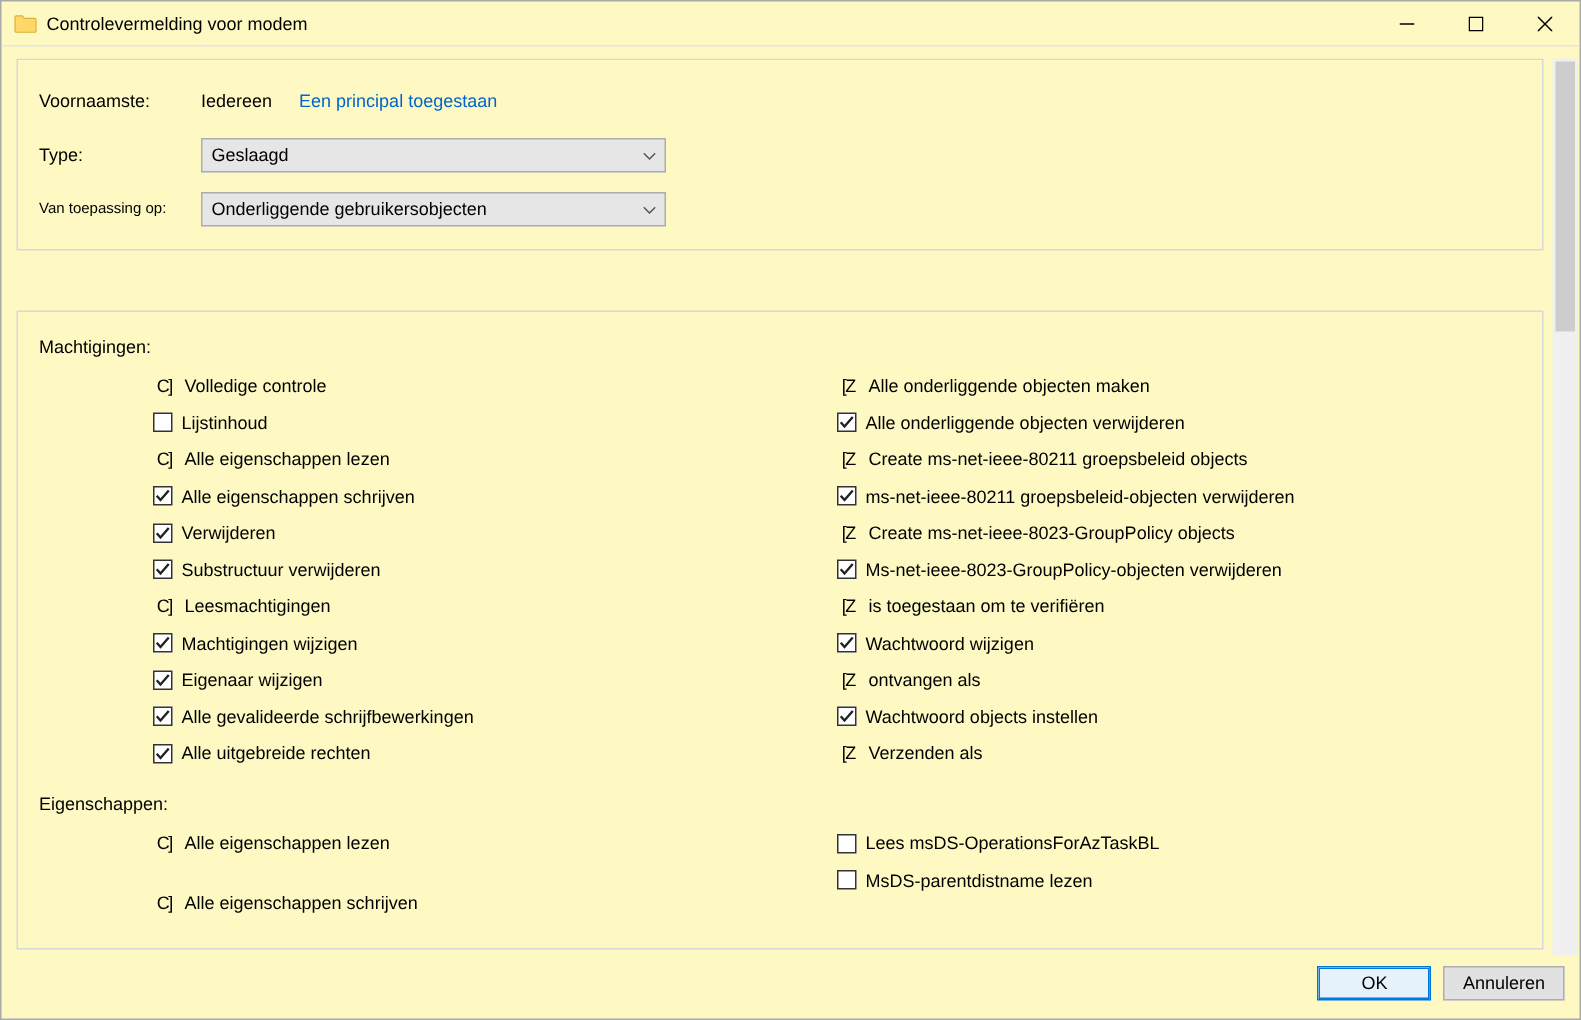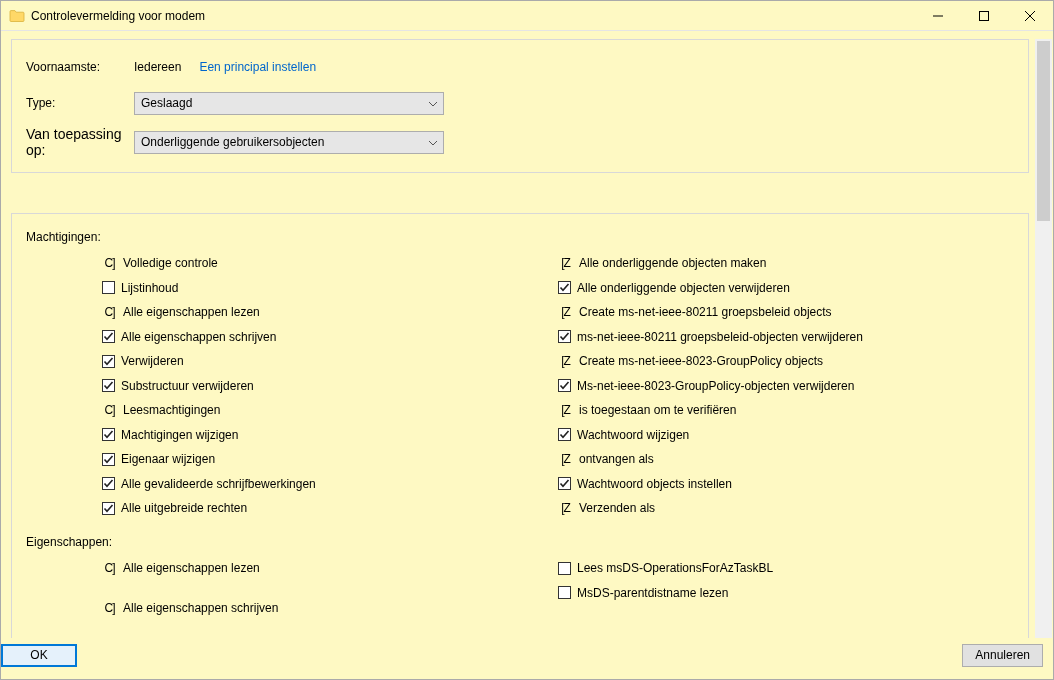--- a/index.html
+++ b/index.html
@@ -96,21 +96,21 @@
     display:flex;
     align-items:center;
     min-height:26px;
     margin-bottom:10px;
   }
   .row:last-child{margin-bottom:0;}
   .lbl{
     width:108px;
     flex:0 0 auto;
   }
-  .lbl.small{font-size:14px;}
+  .lbl.small{font-size:10px;}
   .value-inline{margin-right:18px;text-align:center;}
   .link{
     color:var(--link);
     cursor:pointer;
   }
   .combo{
     width:310px;
     height:23px;
     background:var(--combo-bg);
     border:1px solid var(--combo-border);
@@ -173,21 +173,21 @@
     text-align:left;
     width:15px;
     letter-spacing:-1px;
   }
   
   .footer{
     height:42px;
     border-top:0;
     display:flex;
     align-items:center;
-    justify-content:space-between;
+    justify-content:flex-end;
     gap:8px;
     padding:0 10px 6px 0;
   }
   .btn{
     min-width:76px;
     height:23px;
     background:var(--btn-bg);
     border:1px solid var(--btn-border);
     display:flex;align-items:center;justify-content:center;
     font-family:inherit;font-size:12px;
@@ -229,21 +229,21 @@
     </div>
   </div>
 
   <div class="client">
     <div class="scrollarea">
 
       <div class="panel">
         <div class="row">
           <span class="lbl">Voornaamste:</span>
           <span class="value-inline">Iedereen</span>
-          <span class="link">Een principal instellen</span>
+          <span class="link">Een principal toegestaan</span>
         </div>
         <div class="row">
           <span class="lbl">Type:</span>
           <div class="combo">
             <span>Geslaagd</span>
             <span class="arrow">
               <svg width="8" height="5" viewBox="0 0 8 5">
                   <path d="M0 0l4 4 4-4" fill="none" stroke="#555" stroke-width="1"></path>
                 </svg>
             </span>

